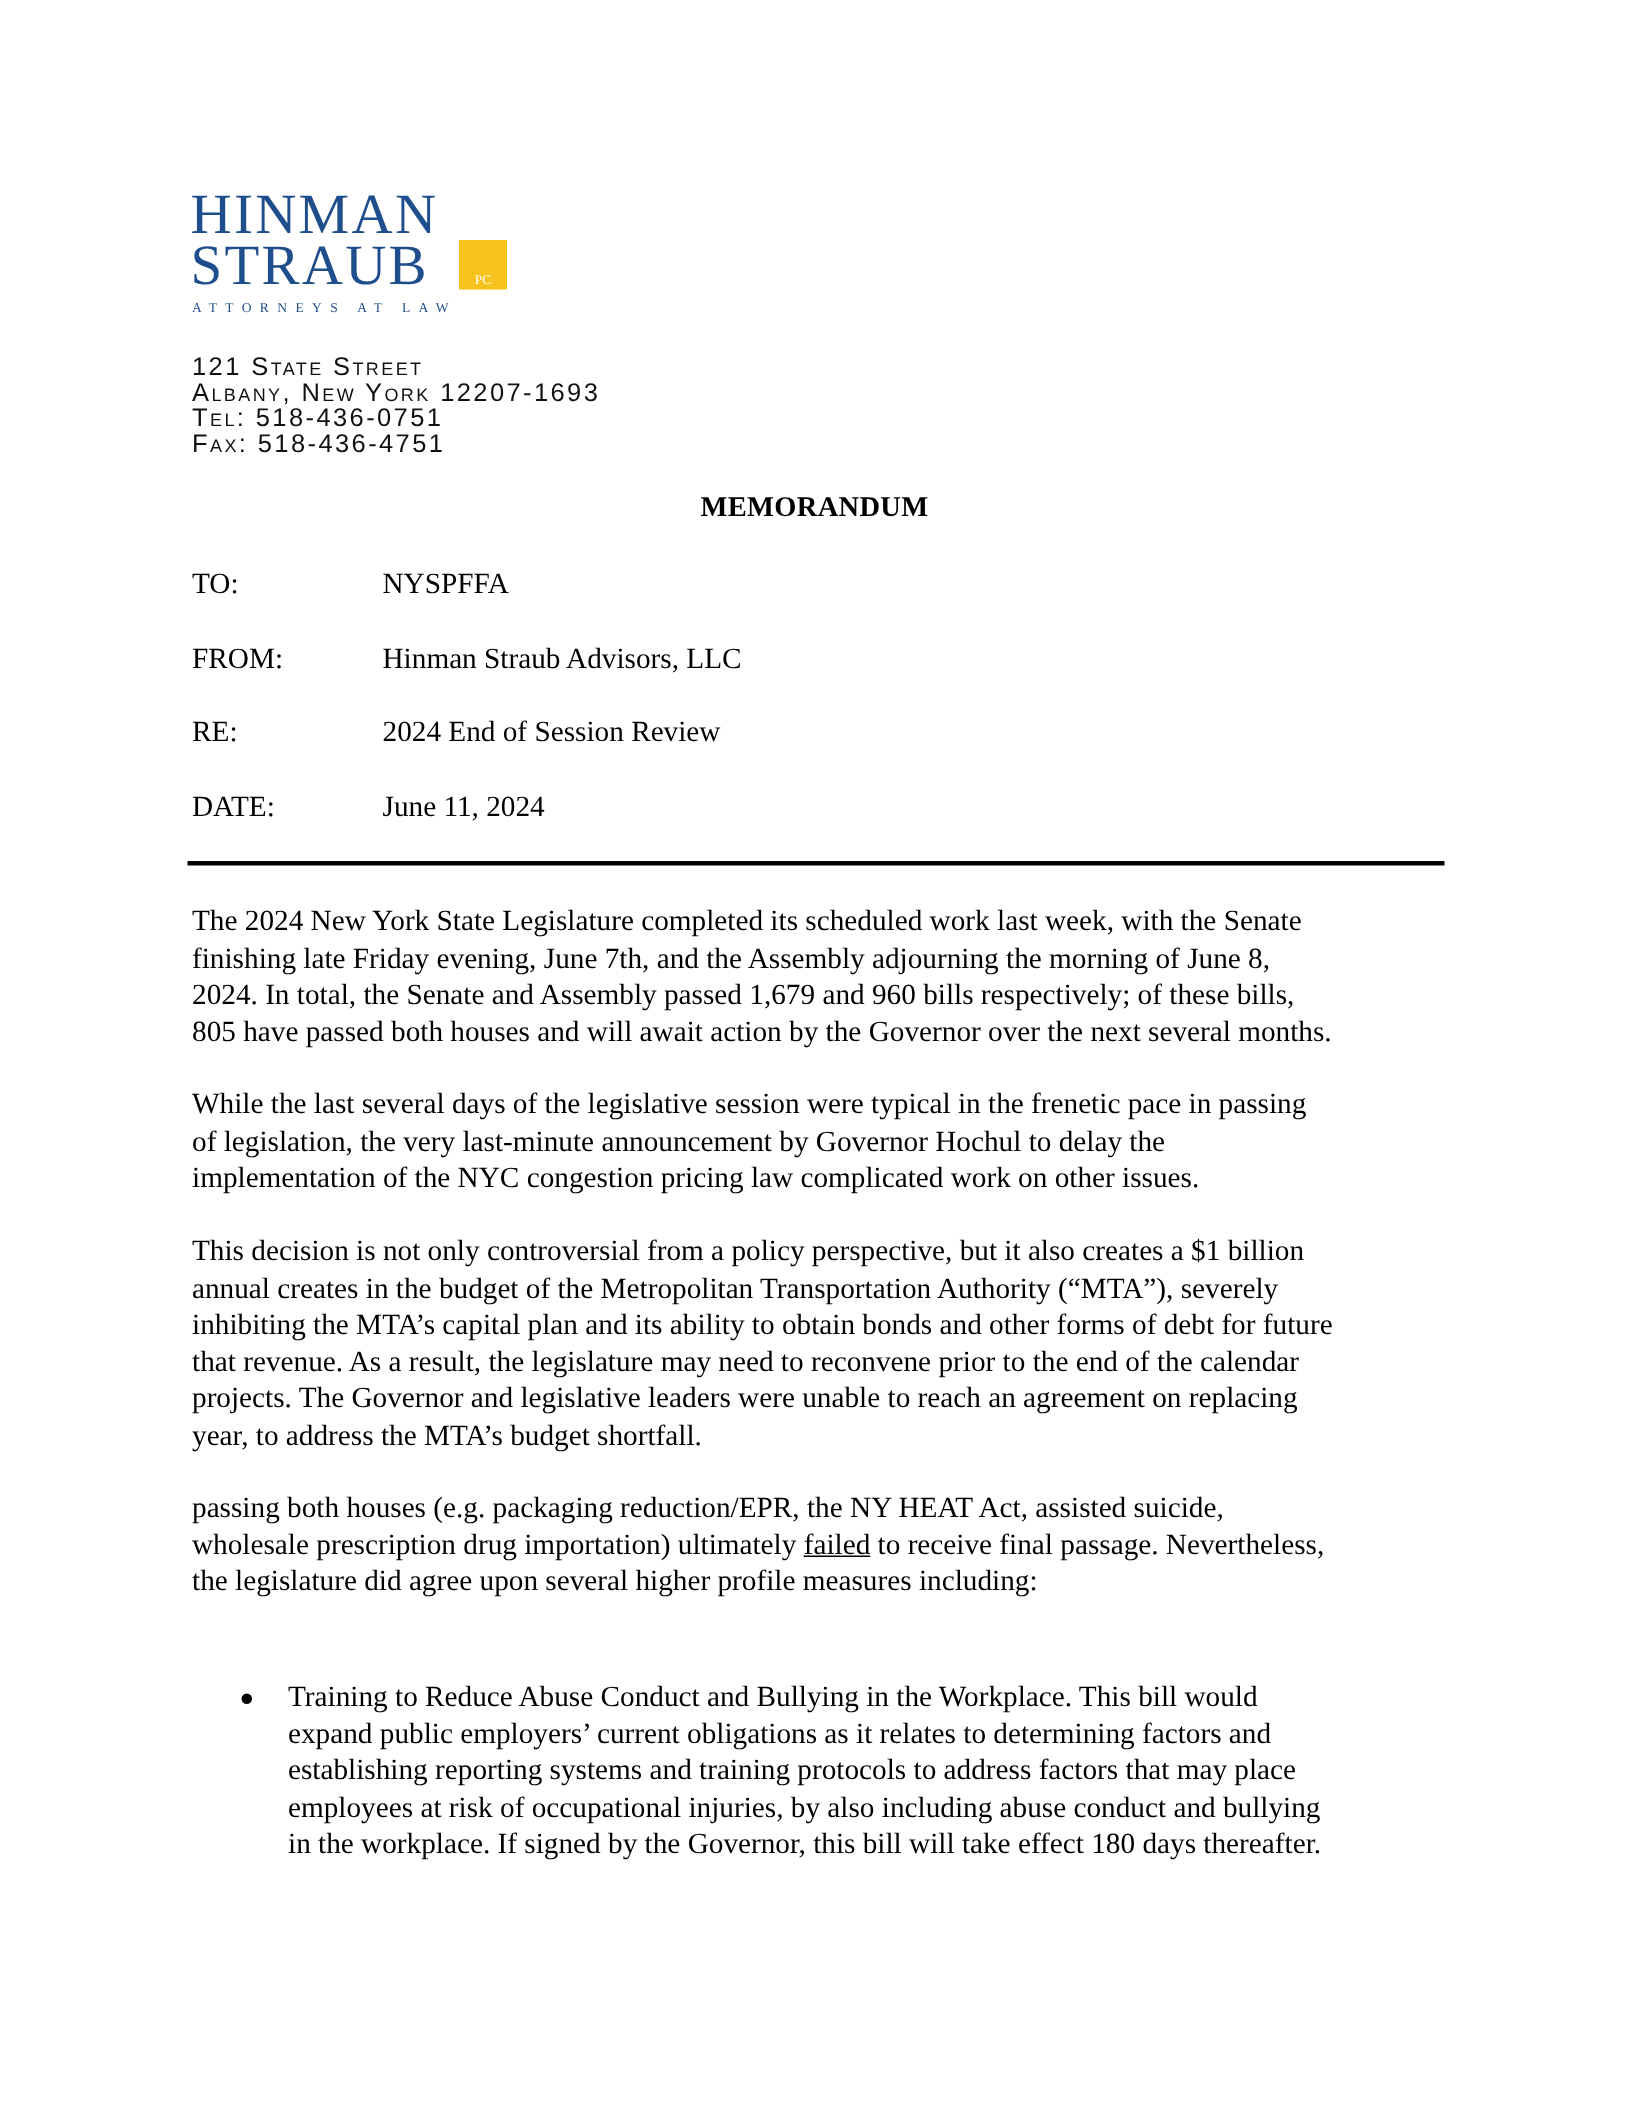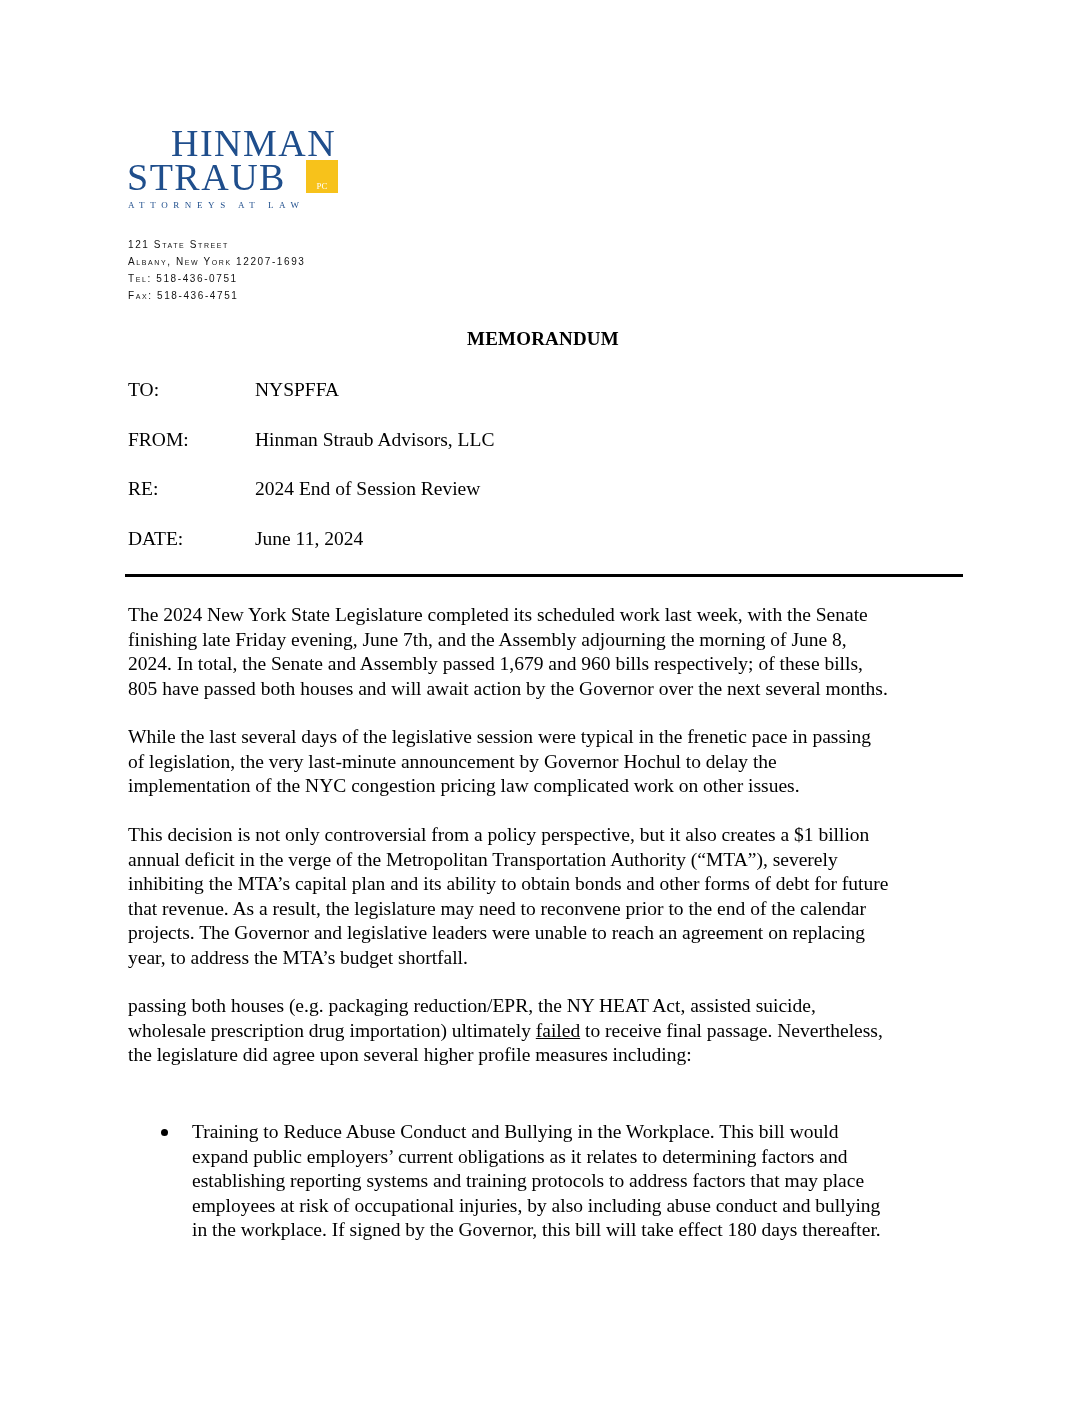--- a/index.html
+++ b/index.html
@@ -37,21 +37,20 @@
       font-family: "Liberation Serif", "DejaVu Serif", serif;
       color: #1f4e8c;
       letter-spacing: 1px;
       line-height: 1;
       white-space: nowrap;
     }
     .logo-hinman {
       top: 0;
       font-size: 38px;
       letter-spacing: 1.5px;
-      margin-left: 44px;
     }
     .logo-straub {
       top: 34px;
       font-size: 38px;
       letter-spacing: 1.5px;
     }
     .logo-pc-box {
       position: absolute;
       left: 179px;
       top: 36px;
@@ -80,21 +79,21 @@
       color: #1f4e8c;
       white-space: nowrap;
     }
 
     
     .address {
       position: absolute;
       left: 128px;
       top: 236px;
       font-family: "Liberation Sans", "DejaVu Sans", sans-serif;
-      font-size: 10px;
+      font-size: 17px;
       letter-spacing: 1.6px;
       font-variant: small-caps;
       line-height: 17px;
       color: #111111;
     }
     .address div { white-space: nowrap; }
 
     
     .memo-title {
       position: absolute;
@@ -245,21 +244,21 @@
   </div>
 
   <div class="body-text p2">
     <span class="ln">While the last several days of the legislative session were typical in the frenetic pace in passing</span>
     <span class="ln">of legislation, the very last-minute announcement by Governor Hochul to delay the</span>
     <span class="ln">implementation of the NYC congestion pricing law complicated work on other issues.</span>
   </div>
 
   <div class="body-text p3">
     <span class="ln">This decision is not only controversial from a policy perspective, but it also creates a $1 billion</span>
-    <span class="ln">annual deficit in the verge of the Metropolitan Transportation Authority (“MTA”), severely</span>
+    <span class="ln">annual creates in the budget of the Metropolitan Transportation Authority (“MTA”), severely</span>
     <span class="ln">inhibiting the MTA’s capital plan and its ability to obtain bonds and other forms of debt for future</span>
     <span class="ln">that revenue. As a result, the legislature may need to reconvene prior to the end of the calendar</span>
     <span class="ln">projects. The Governor and legislative leaders were unable to reach an agreement on replacing</span>
     <span class="ln">year, to address the MTA’s budget shortfall.</span>
   </div>
 
   <div class="body-text p4">
     <span class="ln">passing both houses (e.g. packaging reduction/EPR, the NY HEAT Act, assisted suicide,</span>
     <span class="ln"><span>wholesale prescription drug importation) ultimately</span>&nbsp;<span class="underline">failed</span><span> to receive final passage. Nevertheless,</span></span>
     <span class="ln">the legislature did agree upon several higher profile measures including:</span>

